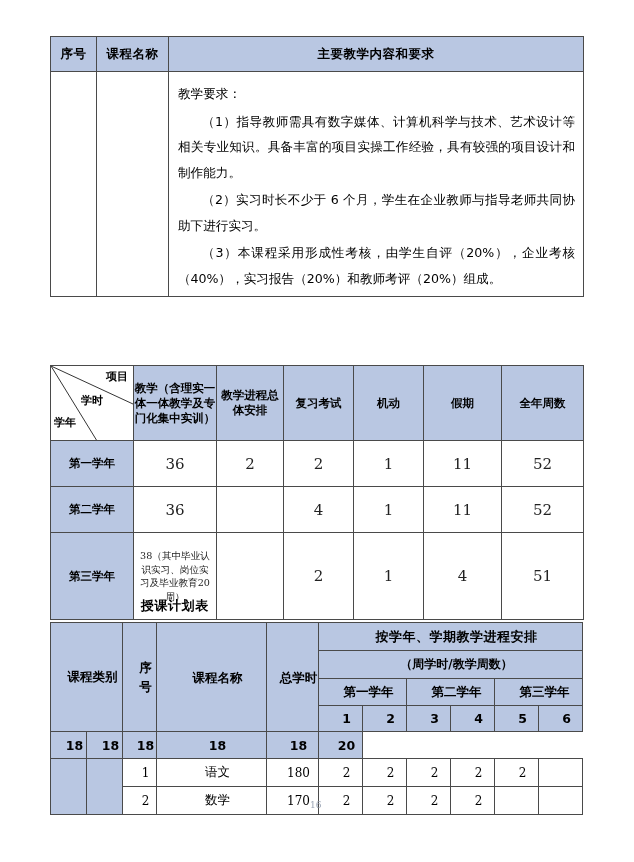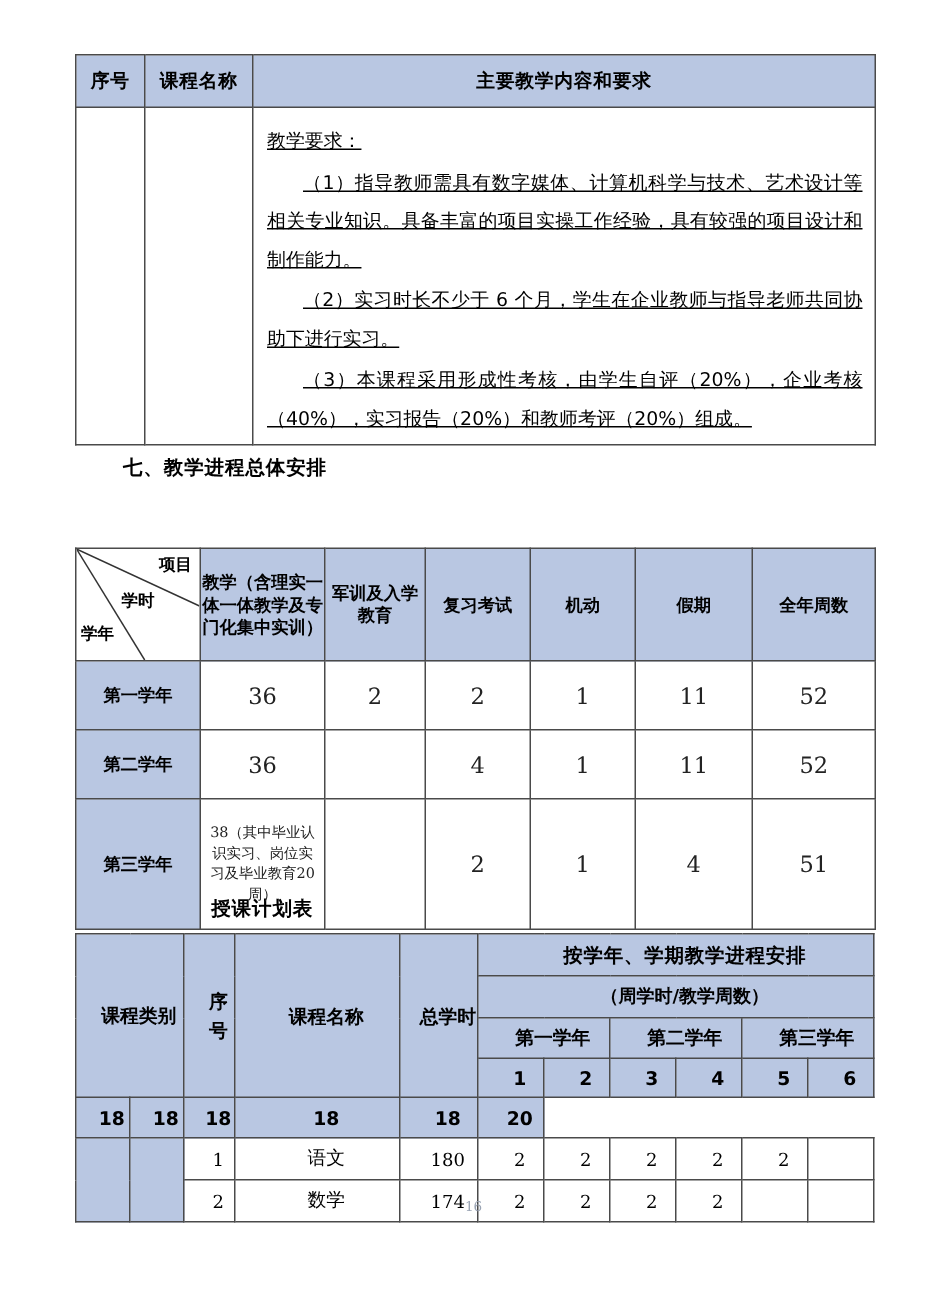--- a/index.html
+++ b/index.html
@@ -52,21 +52,20 @@
   #table-one thead td {
     height: 34px;
     font-size: 12.5px;
     font-family: "DejaVu Sans", sans-serif;
     font-weight: bold;
     letter-spacing: .5px;
   }
   #table-one tbody td {
     height: 215px;
     vertical-align: top;
-    text-decoration: underline;
   }
   #table-one .bodycell {
     text-align: left;
     padding: 9px 8px 0 9px;
   }
   #table-one .bodycell p {
     margin: 0 0 2px 0;
     font-size: 12.6px;
     line-height: 25.5px;
     font-family: "DejaVu Sans", sans-serif;
@@ -252,21 +251,20 @@
         <td class="bodycell">
           <p>教学要求：</p>
           <p class="ind">（1）指导教师需具有数字媒体、计算机科学与技术、艺术设计等相关专业知识。具备丰富的项目实操工作经验，具有较强的项目设计和制作能力。</p>
           <p class="ind">（2）实习时长不少于 6 个月，学生在企业教师与指导老师共同协助下进行实习。</p>
           <p class="ind">（3）本课程采用形成性考核，由学生自评（20%），企业考核（40%），实习报告（20%）和教师考评（20%）组成。</p>
         </td>
       </tr>
     </tbody>
   </table>
 
-  <div class="heading-l1">七、教学进程总体安排</div>
   <div class="heading-l2-b">（二）授课计划表</div>
 
   <table id="table-two">
     <colgroup>
       <col class="c-year">
         <col class="c-teach">
         <col class="c-mil">
       <col class="c-rev">
         <col class="c-flex">
         <col class="c-vac">
@@ -277,21 +275,21 @@
         <td class="corner">
           <svg viewBox="0 0 83 74" preserveAspectRatio="none">
             <line x1="0" y1="0" x2="83" y2="38" stroke="#333" stroke-width="1"></line>
             <line x1="0" y1="0" x2="46" y2="74" stroke="#333" stroke-width="1"></line>
           </svg>
           <span class="lbl lbl-item">项目</span>
           <span class="lbl lbl-hour">学时</span>
           <span class="lbl lbl-year">学年</span>
         </td>
         <td class="hd">教学（含理实一体一体教学及专门化集中实训）</td>
-        <td class="hd">军训及入学教育</td>
+        <td class="hd">教学进程总体安排</td>
         <td class="hd">复习考试</td>
         <td class="hd">机动</td>
         <td class="hd">假期</td>
         <td class="hd">全年周数</td>
       </tr>
     </thead>
     <tbody>
       <tr>
         <td class="hd yearlabel">第一学年</td>
         <td>36</td>
@@ -379,21 +377,21 @@
         <td>2</td>
         <td>2</td>
         <td>2</td>
         <td>2</td>
         <td>2</td>
         <td></td>
       </tr>
       <tr>
         <td>2</td>
         <td class="cn">数学</td>
-        <td>174</td>
+        <td>170</td>
         <td>2</td>
         <td>2</td>
         <td>2</td>
         <td>2</td>
         <td></td>
         <td></td>
       </tr>
     </tbody>
   </table>
 

